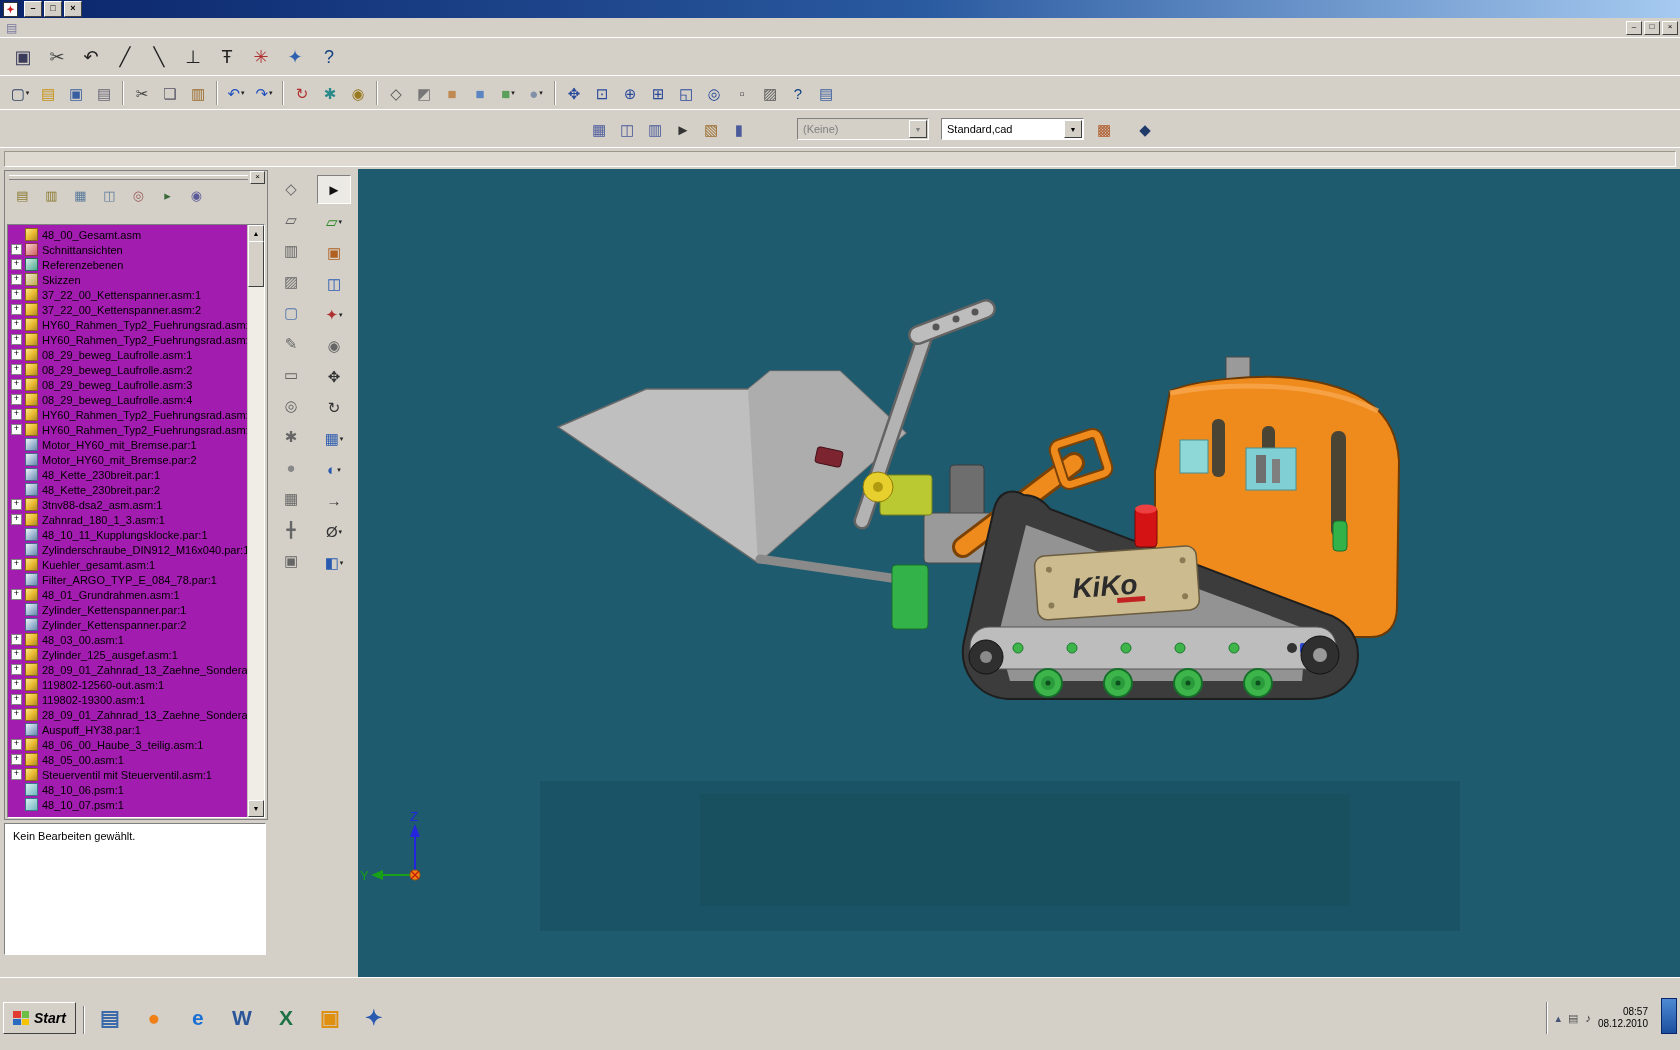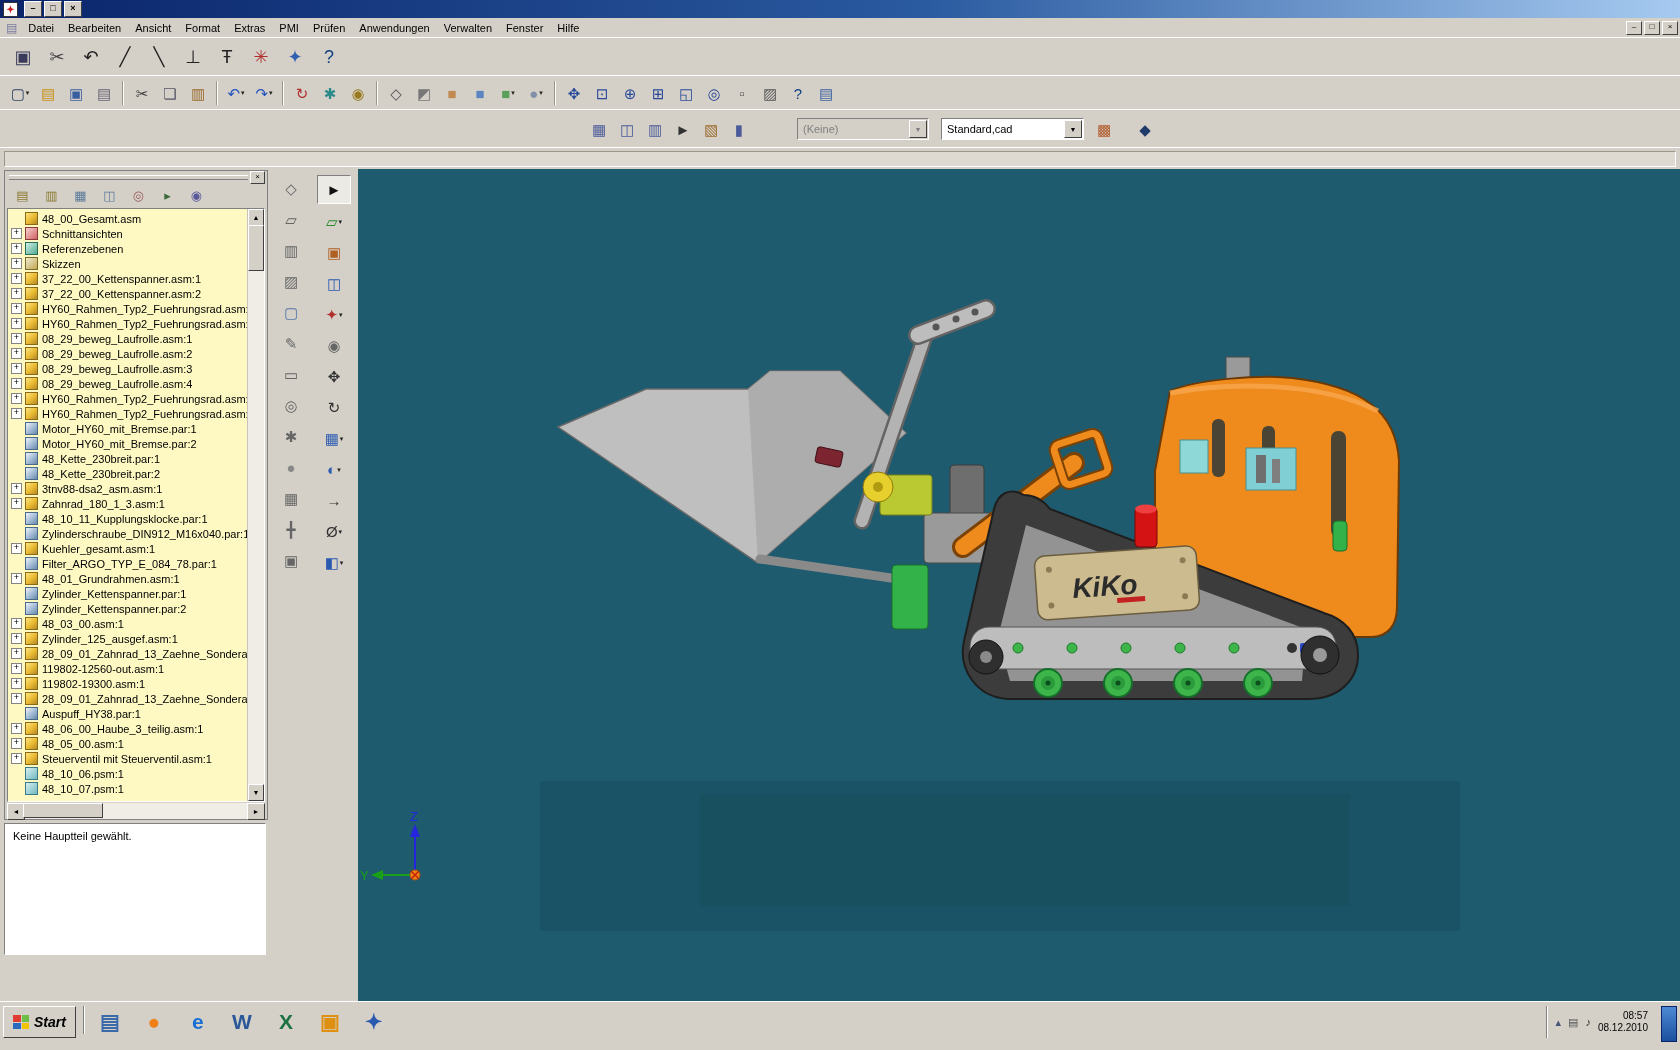--- a/index.html
+++ b/index.html
@@ -53,21 +53,21 @@
   .main{position:absolute;left:0;top:169px;right:0;bottom:40px;background:#d4d0c8}
 
   
   .palette{position:absolute;left:4px;top:1px;width:262px;height:648px;border:1px solid #808080;background:#d4d0c8}
   .pgrip{height:12px;display:flex;align-items:center;padding:0 2px}
   .griplines{flex:1;height:3px;border-top:1px solid #fff;border-bottom:1px solid #808080;margin:0 2px}
   .closebox{width:13px;height:11px;font-size:8px;line-height:9px;text-align:center}
   #ptools{display:flex;gap:2px;padding:1px 4px;height:23px;align-items:center}
   #ptools .tbtn{min-width:25px;width:25px;height:20px}
   #ptools .glyph{font-size:13px}
-  .treewrap{position:relative;margin:0 2px;height:592px;background:#fef9c3;
+  .treewrap{position:relative;margin:16px 2px;height:592px;background:#a21caf;
     border:1px solid;border-color:#808080 #fff #fff #808080;overflow:hidden}
   #treelist{position:absolute;left:0;top:0;right:16px;bottom:0;overflow:hidden;padding-top:2px}
   .trow{display:flex;align-items:center;height:15px;padding-left:3px;white-space:nowrap}
   .exp{width:9px;height:9px;border:1px solid #848484;background:#fff;font-size:9px;line-height:7px;
     text-align:center;margin-right:3px;flex:none}
   .exp.noexp{visibility:hidden}
   .ic{width:13px;height:13px;margin-right:4px;flex:none;border:1px solid #666;box-sizing:border-box}
   .ic-asm{background:linear-gradient(135deg,#ffe680,#e8b830 55%,#b0882a);border-color:#8a6a14}
   .ic-par{background:linear-gradient(135deg,#eef3fa,#9ab4d0 60%,#6a88a8);border-color:#4a6a8a}
   .ic-psm{background:linear-gradient(135deg,#d8f0f0,#70b8c0);border-color:#3a7a88}
@@ -92,21 +92,21 @@
   #vtoolB{left:312px;width:44px}
   #vtoolA .tbtn,#vtoolB .tbtn{min-width:32px;width:32px;height:27px}
 
   
   .viewport{position:absolute;left:358px;top:0;right:0;bottom:0;background:#1e5b6e;overflow:hidden}
   .viewport svg{display:block;width:100%;height:100%}
   svg text{font-family:"Liberation Sans",sans-serif}
 
   
   .taskbar{position:absolute;left:0;bottom:0;right:0;height:40px;background:#d4d0c8;
-    border-top:1px solid #fff;display:flex;align-items:flex-start;padding:4px 3px}
+    border-top:1px solid #fff;display:flex;align-items:flex-end;padding:16px 3px}
   .start{height:30px;display:flex;align-items:center;gap:5px;padding:0 9px;font-weight:bold;
     font-style:italic;font-size:14px}
   .flag{width:16px;height:14px;display:grid;grid-template-columns:1fr 1fr;grid-template-rows:1fr 1fr;gap:1px}
   .flag i{display:block}
   .f1{background:#e03c31}.f2{background:#6cbe45}.f3{background:#2a6bc0}.f4{background:#f5c400}
   .tasksep{width:0;height:28px;border-left:1px solid #808080;border-right:1px solid #fff;margin:0 7px}
   #quicklaunch{display:flex;gap:8px;align-items:center}
   .qlbtn{width:36px;height:32px;display:flex;align-items:center;justify-content:center;font-size:21px;font-weight:bold}
   .tray{margin-left:auto;display:flex;align-items:center;gap:7px;height:32px;padding:0 9px;
     border-left:1px solid #808080;box-shadow:1px 0 0 #fff inset}
@@ -121,33 +121,20 @@
 
   <div class="titlebar">
     <span class="appic">✦</span>
     <span class="winbtn bevel-out">–</span>
     <span class="winbtn bevel-out">□</span>
     <span class="winbtn bevel-out">×</span>
   </div>
 
   <div class="menubar">
     <span class="docic">▤</span>
-    <div id="menu-items" style="display:flex">
-        <div class="menu-item">Datei</div>
-        <div class="menu-item">Bearbeiten</div>
-        <div class="menu-item">Ansicht</div>
-        <div class="menu-item">Format</div>
-        <div class="menu-item">Extras</div>
-        <div class="menu-item">PMI</div>
-        <div class="menu-item">Prüfen</div>
-        <div class="menu-item">Anwendungen</div>
-        <div class="menu-item">Verwalten</div>
-        <div class="menu-item">Fenster</div>
-        <div class="menu-item">Hilfe</div>
-      </div>
     <div class="mdibtns">
       <span class="mdibtn bevel-out">–</span>
       <span class="mdibtn bevel-out">□</span>
       <span class="mdibtn bevel-out">×</span>
     </div>
   </div>
 
   <div class="tb" id="tb1">
       <div class="tbtn">
         <span class="glyph" style="color: rgb(58, 58, 90);">▣</span>
@@ -553,21 +540,21 @@
         </div>
       </div>
       <div class="hscroll">
         <div class="sarrow bevel-out haleft">◄</div>
         <div class="hthumb bevel-out"></div>
         <div class="sarrow bevel-out haright">►</div>
       </div>
     </div>
 
     <div class="lowerpanel">
-      <span>Keine Hauptteil gewählt.</span>
+      <span>Kein Bearbeiten gewählt.</span>
     </div>
 
     <div id="vtoolA">
         <div class="tbtn">
           <span class="glyph" style="color: rgb(102, 102, 102);">◇</span>
         </div>
         <div class="tbtn">
           <span class="glyph" style="color: rgb(102, 102, 102);">▱</span>
         </div>
         <div class="tbtn">

